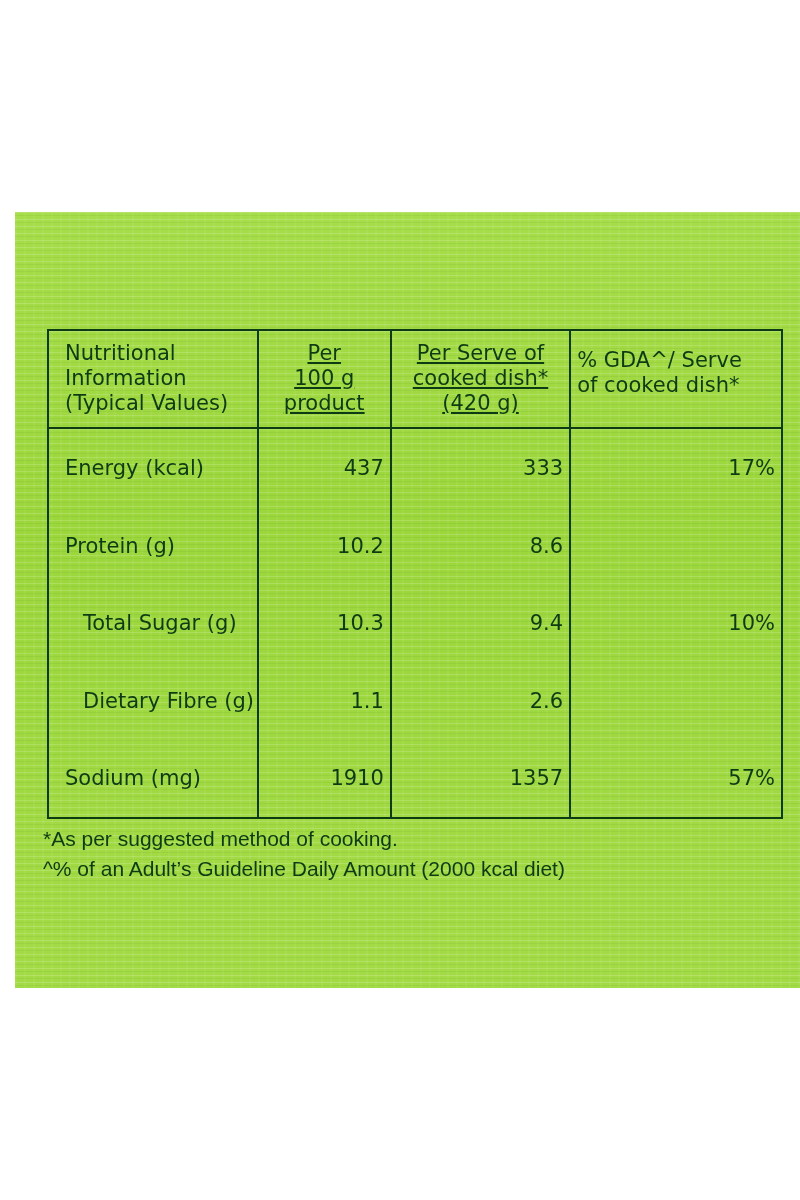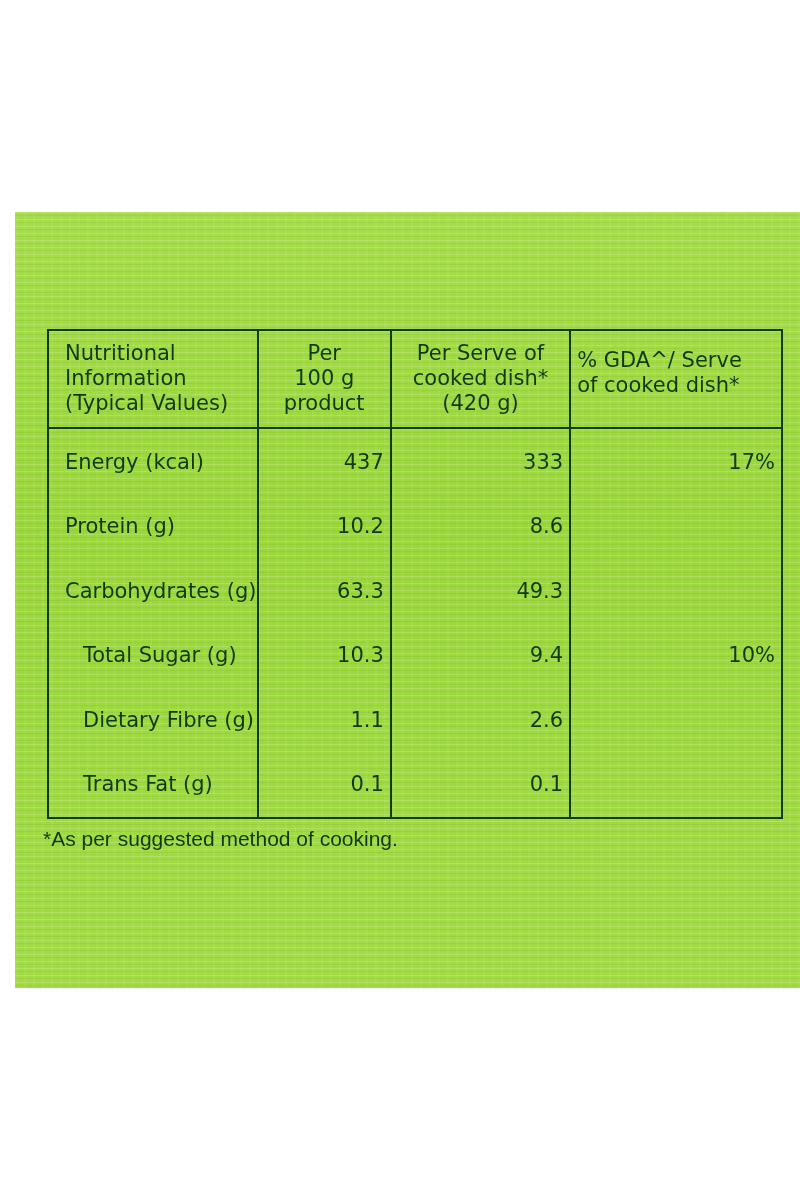--- a/index.html
+++ b/index.html
@@ -88,20 +88,21 @@
   }
 
   .hdr-left {
     text-align: left;
     font-size: 21.5px;
     padding-left: 16px !important;
   }
   .hdr-center {
     text-align: center;
     font-size: 21.5px;
+    text-decoration: underline;
   }
   .hdr-gda {
     font-size: 21.5px;
     vertical-align: middle !important;
     padding-top: 0 !important;
   }
 
   tbody td {
     height: 38px;
   }
@@ -176,44 +177,39 @@
           <td class="val">333</td>
           <td class="val">17%</td>
         </tr>
         <tr>
           <td class="lbl">Protein (g)</td>
           <td class="val">10.2</td>
           <td class="val">8.6</td>
           <td class="val"></td>
         </tr>
         <tr>
-          <td class="lbl">Carbohydrates (g)</td>
-          <td class="val">63.3</td>
-          <td class="val">49.3</td>
-          <td class="val"></td>
-        </tr>
-        <tr>
           <td class="lbl indent">Total Sugar (g)</td>
           <td class="val">10.3</td>
           <td class="val">9.4</td>
           <td class="val">10%</td>
         </tr>
         <tr>
           <td class="lbl indent">Dietary Fibre (g)</td>
           <td class="val">1.1</td>
           <td class="val">2.6</td>
           <td class="val"></td>
         </tr>
         <tr>
-          <td class="lbl indent">Trans Fat (g)</td>
-          <td class="val">0.1</td>
-          <td class="val">0.1</td>
-          <td class="val"></td>
+          <td class="lbl">Sodium (mg)</td>
+          <td class="val">1910</td>
+          <td class="val">1357</td>
+          <td class="val">57%</td>
         </tr>
       </tbody>
     </table>
   </div>
 
   <div class="footnotes">
     <div>*As per suggested method of cooking.</div>
+    <div>^% of an Adult’s Guideline Daily Amount (2000 kcal diet)</div>
   </div>
 
 </div>
 
 </body></html>

